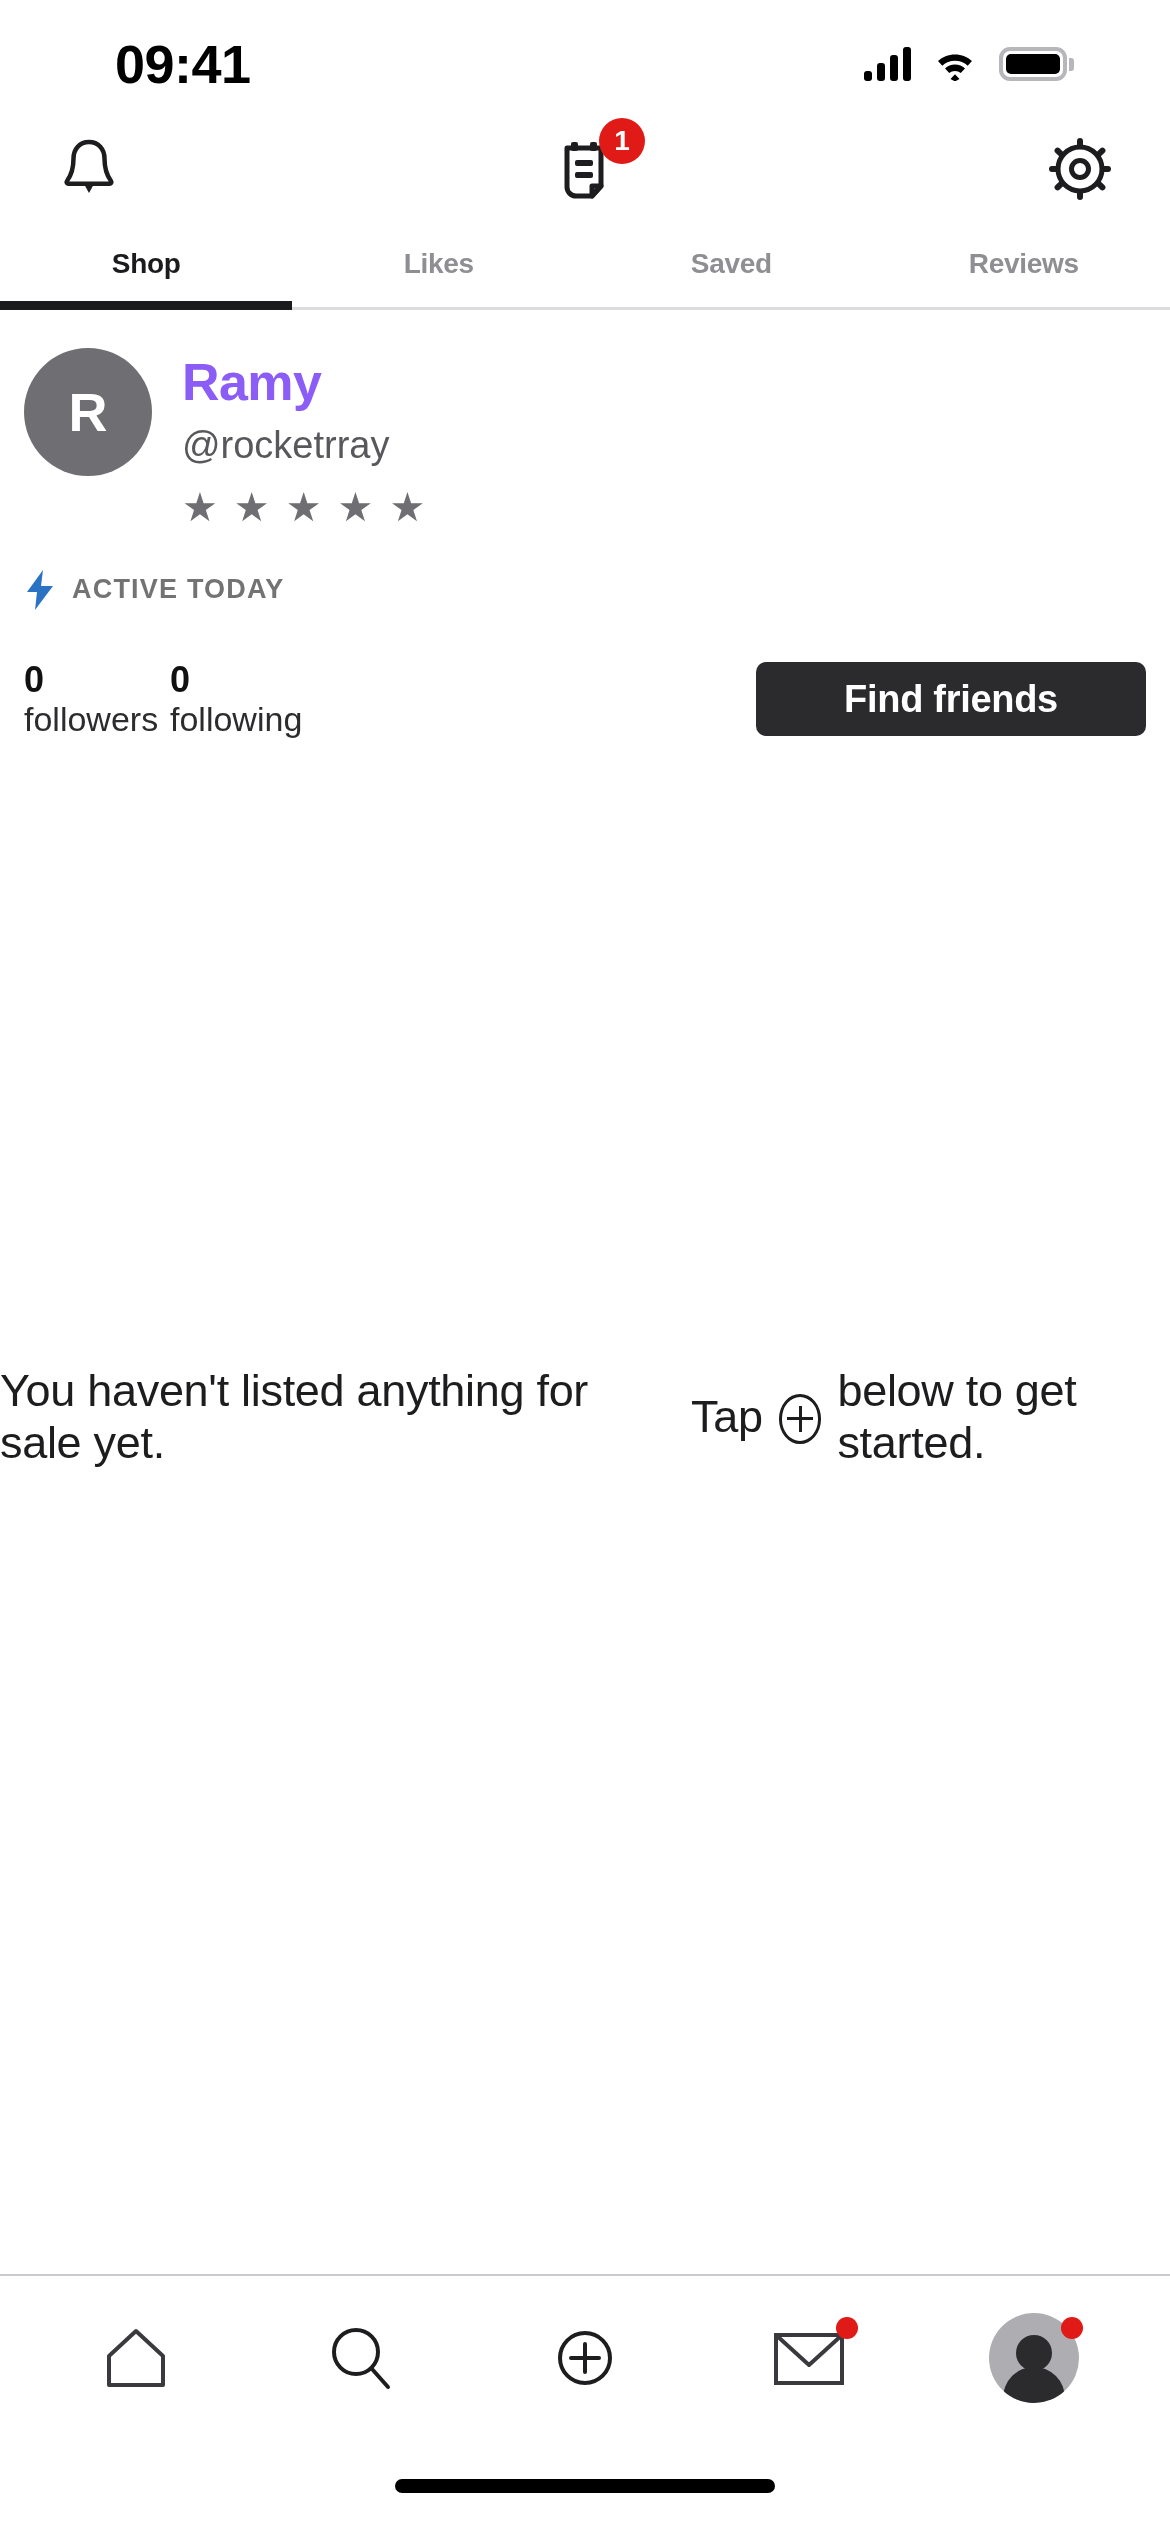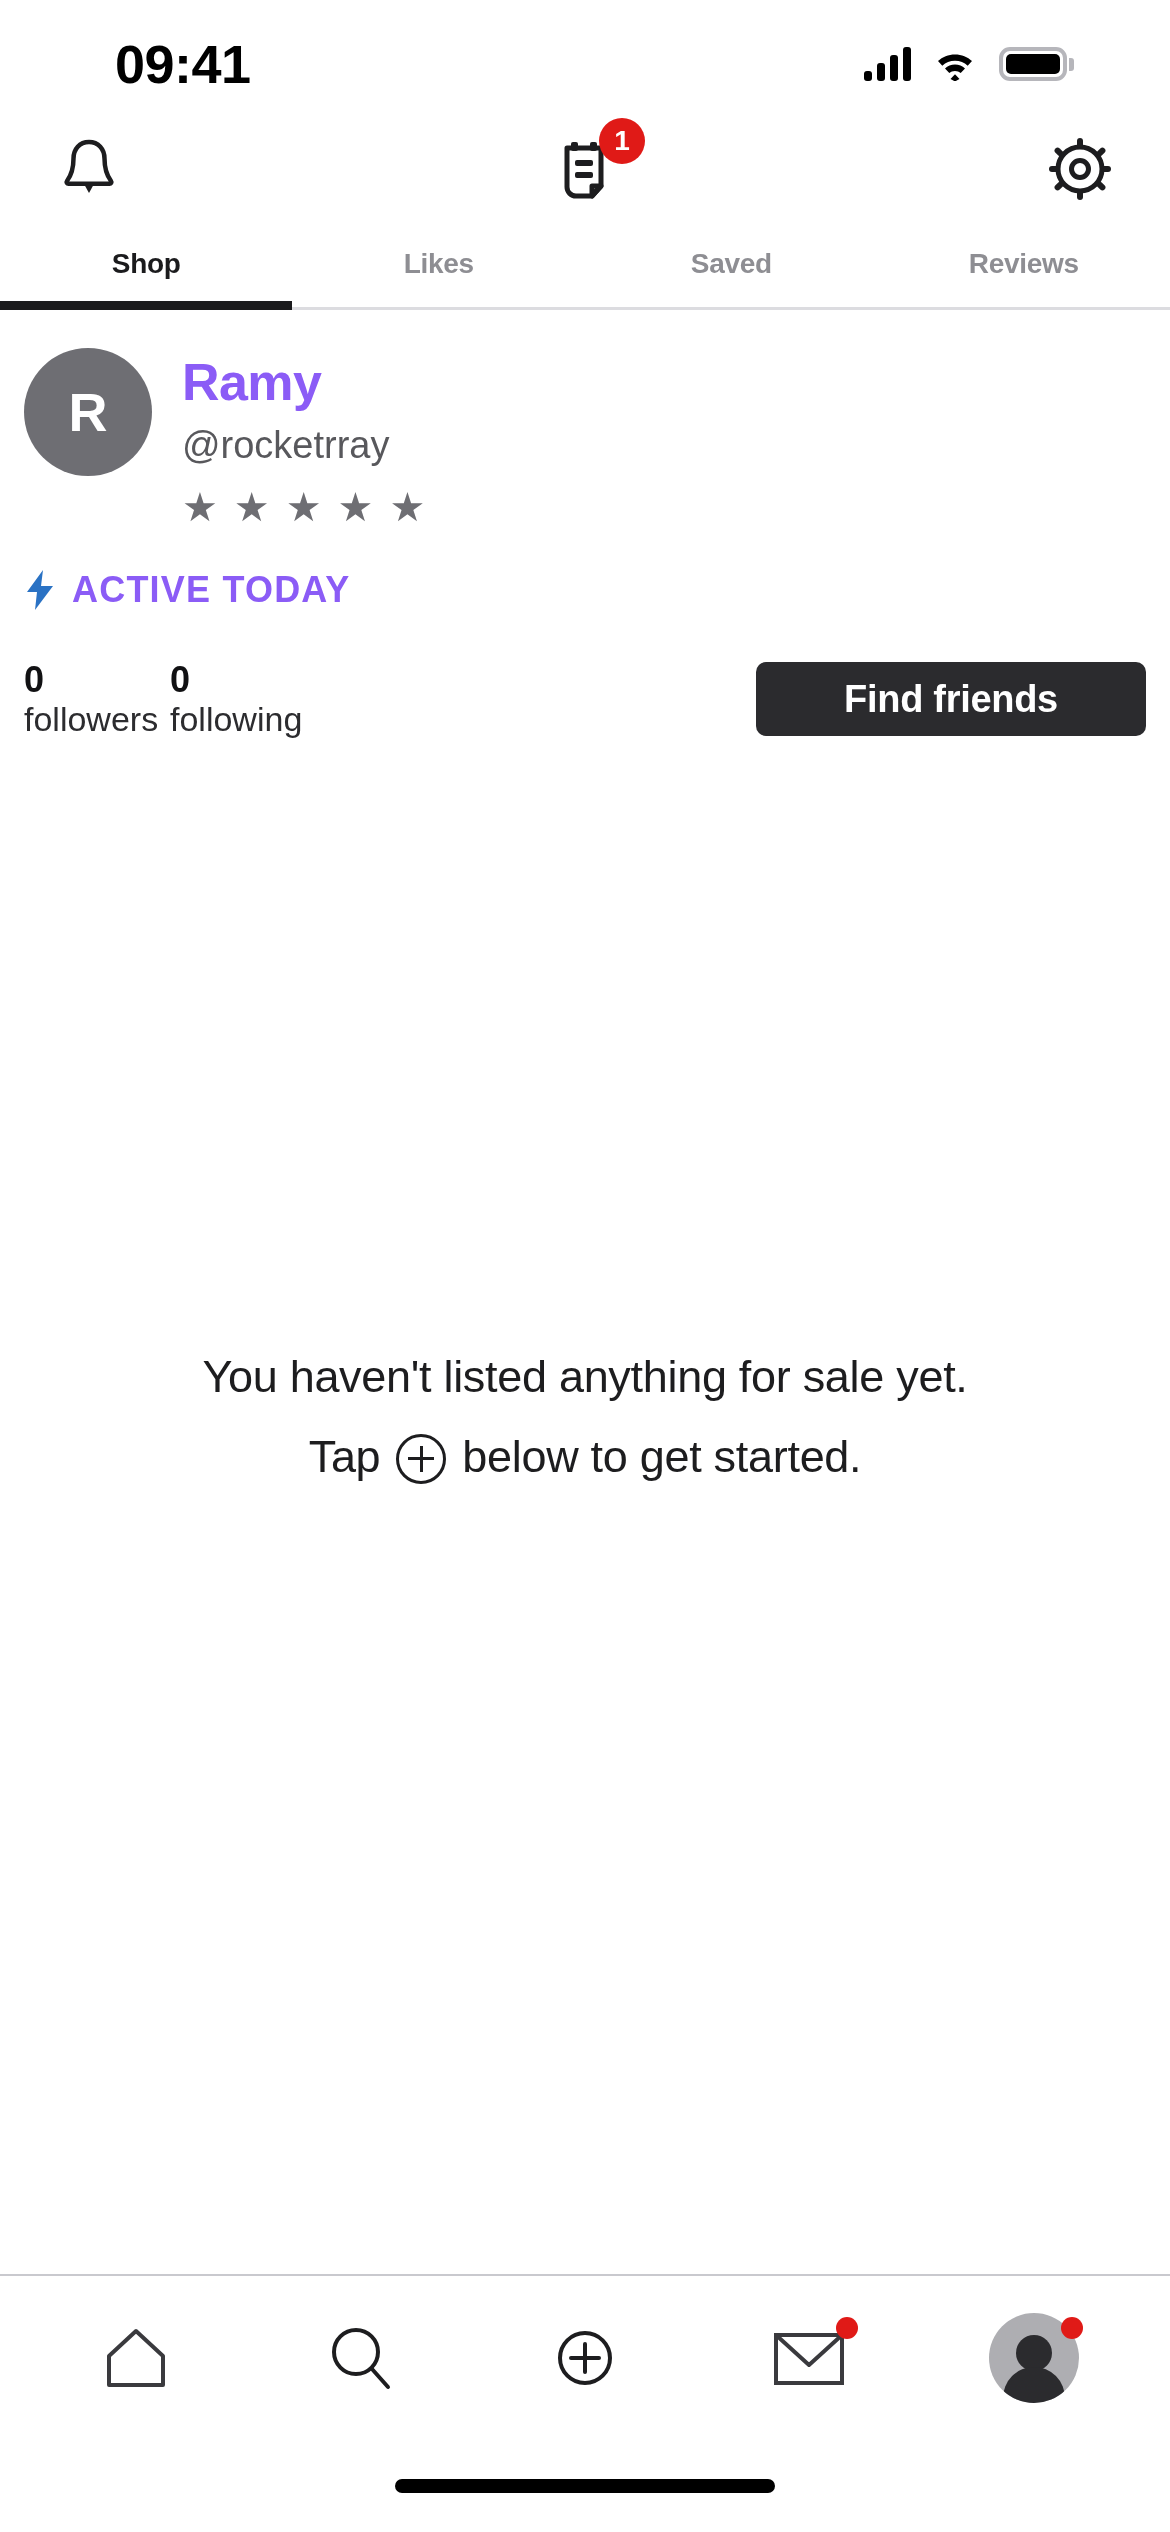--- a/index.html
+++ b/index.html
@@ -141,24 +141,24 @@
   .star { font-size: 40px; color: #6e6e73; line-height: 1; }
 
   
   .active-row {
     display: flex;
     align-items: center;
     gap: 16px;
     padding: 42px 24px 0 24px;
   }
   .active-label {
-    font-size: 36px;
+    font-size: 27px;
     font-weight: 700;
     letter-spacing: 1.2px;
-    color: #8b5cf6;
+    color: #737373;
   }
 
   
   .stats-row {
     display: flex;
     align-items: center;
     padding: 48px 24px 0 24px;
     gap: 10px;
   }
   .stat { width: 136px; }
@@ -175,21 +175,20 @@
     font-size: 38px;
     font-weight: 700;
     letter-spacing: -0.3px;
     display: flex; align-items: center; justify-content: center;
   }
 
   
   .empty-state {
     flex: 1 1 auto;
     display: flex;
-    flex-direction: column;
     align-items: center;
     justify-content: center;
     gap: 28px;
     padding-bottom: 180px;
   }
   .empty-line1 { font-size: 45px; color: #1d1d1f; letter-spacing: -0.3px; }
   .empty-line2 {
     font-size: 45px; color: #1d1d1f; letter-spacing: -0.3px;
     display: flex; align-items: center; gap: 16px;
   }

